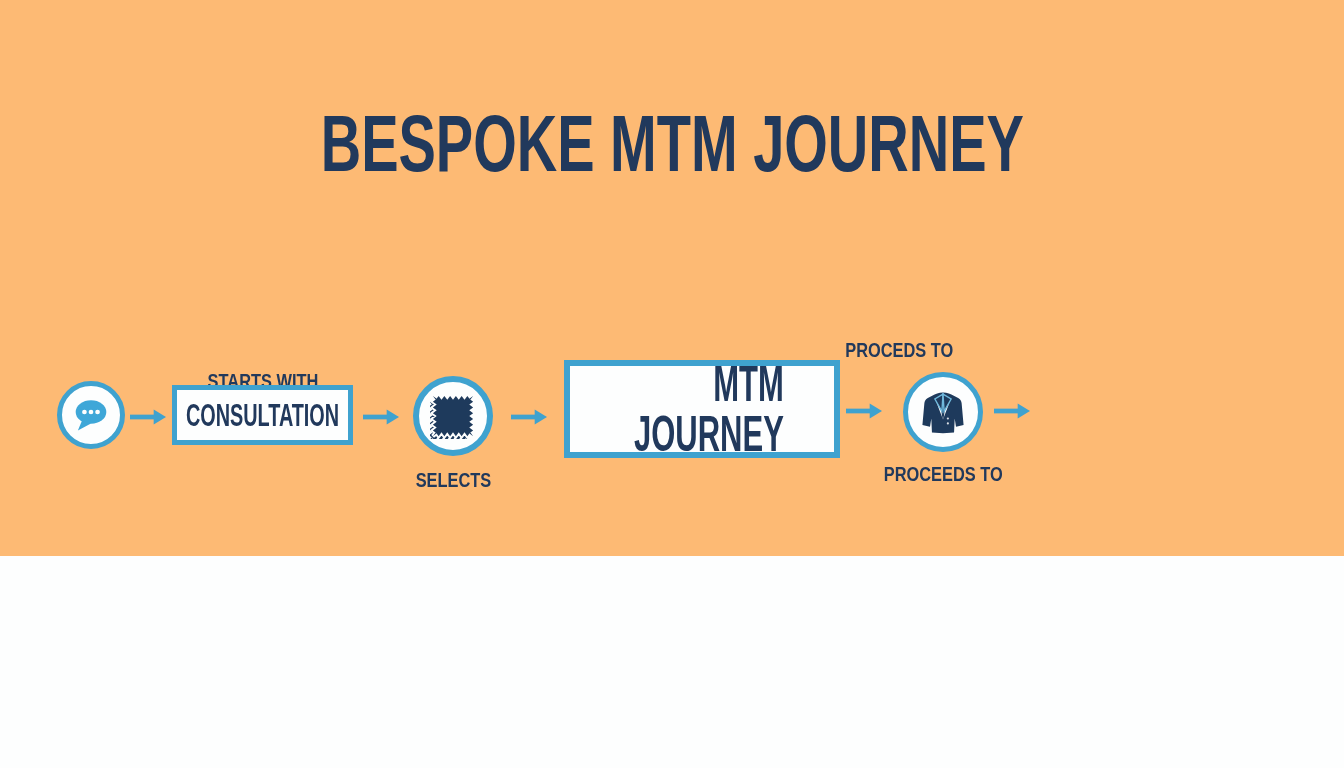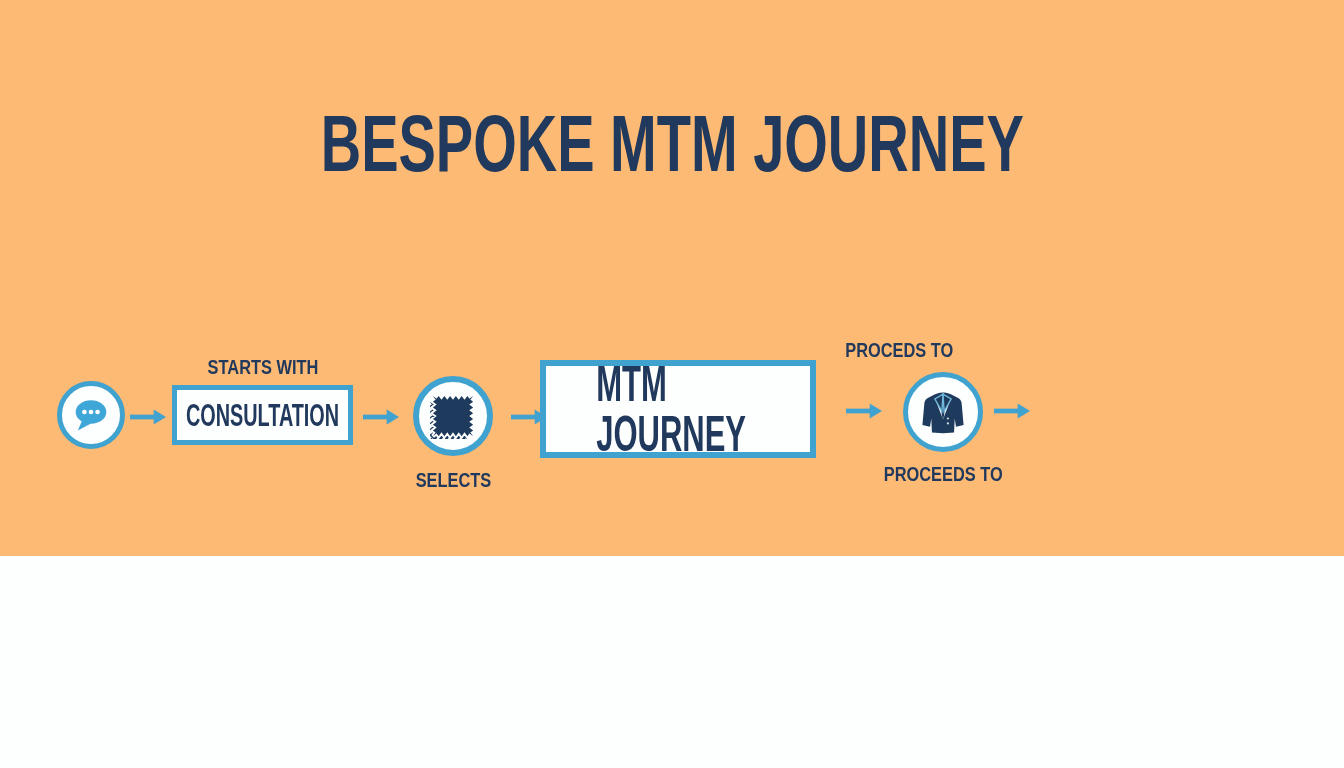--- a/index.html
+++ b/index.html
@@ -62,21 +62,21 @@
   .flow-box {
     position: absolute;
     box-sizing: border-box;
     border: 5px solid #3FA2CF;
     background: #FDFEFE;
     display: flex;
     align-items: center;
     justify-content: center;
   }
   .consultation-box { left: 172px;  top: 385px; width: 181px; height: 60px; align-items: center; }
-  .mtm-box          { left: 540px;  top: 360px; width: 276px; height: 98px; border-width: 6px; }
+  .mtm-box          { left: 564px;  top: 360px; width: 276px; height: 98px; border-width: 6px; text-align: right; }
   .fitting-box      { left: 1043px; top: 383px; width: 220px; height: 61px; }
 
   .box-label {
     font-weight: bold;
     color: #21395C;
     line-height: 1;
   }
   .consultation-box .box-label { font-size: 32px; transform: scaleX(0.62); }
   .mtm-box .box-label          { font-size: 50px; transform: scaleX(0.62); }
   .fitting-box .box-label      { font-size: 31px; transform: scaleX(0.62); }
@@ -84,21 +84,21 @@
   
   .edge-label {
     position: absolute;
     text-align: center;
     font-weight: bold;
     color: #21395C;
     font-size: 21px;
     line-height: 1;
   }
   .edge-label .cond { transform: scaleX(0.78); }
-  .label-starts-with { left: 172px; width: 181px; top: 356px; }
+  .label-starts-with { left: 172px; width: 181px; top: 370px; }
   .label-selects     { left: 403px; width: 100px; top: 469px; }
   .label-proceds-to  { left: 824px; width: 150px; top: 339px; }
   .label-proceeds-to { left: 863px; width: 160px; top: 463px; text-decoration: underline; }
 
   
   .flow-arrow {
     position: absolute;
     width: 36px;
     height: 20px;
   }

